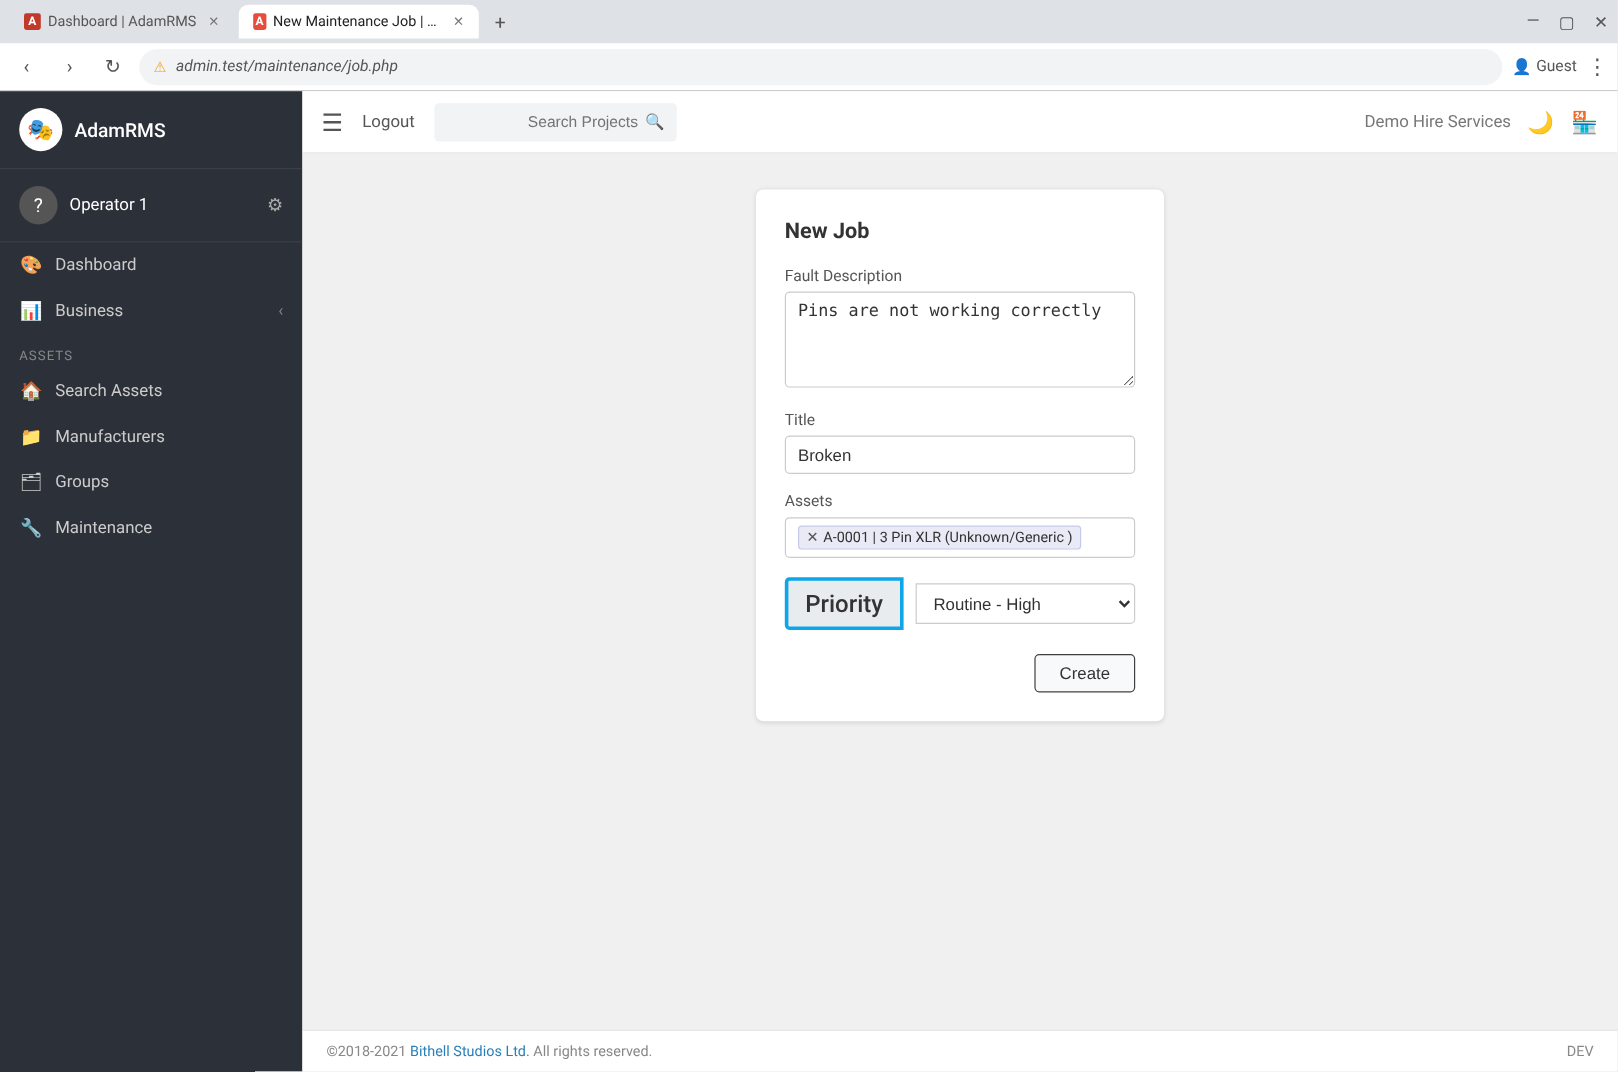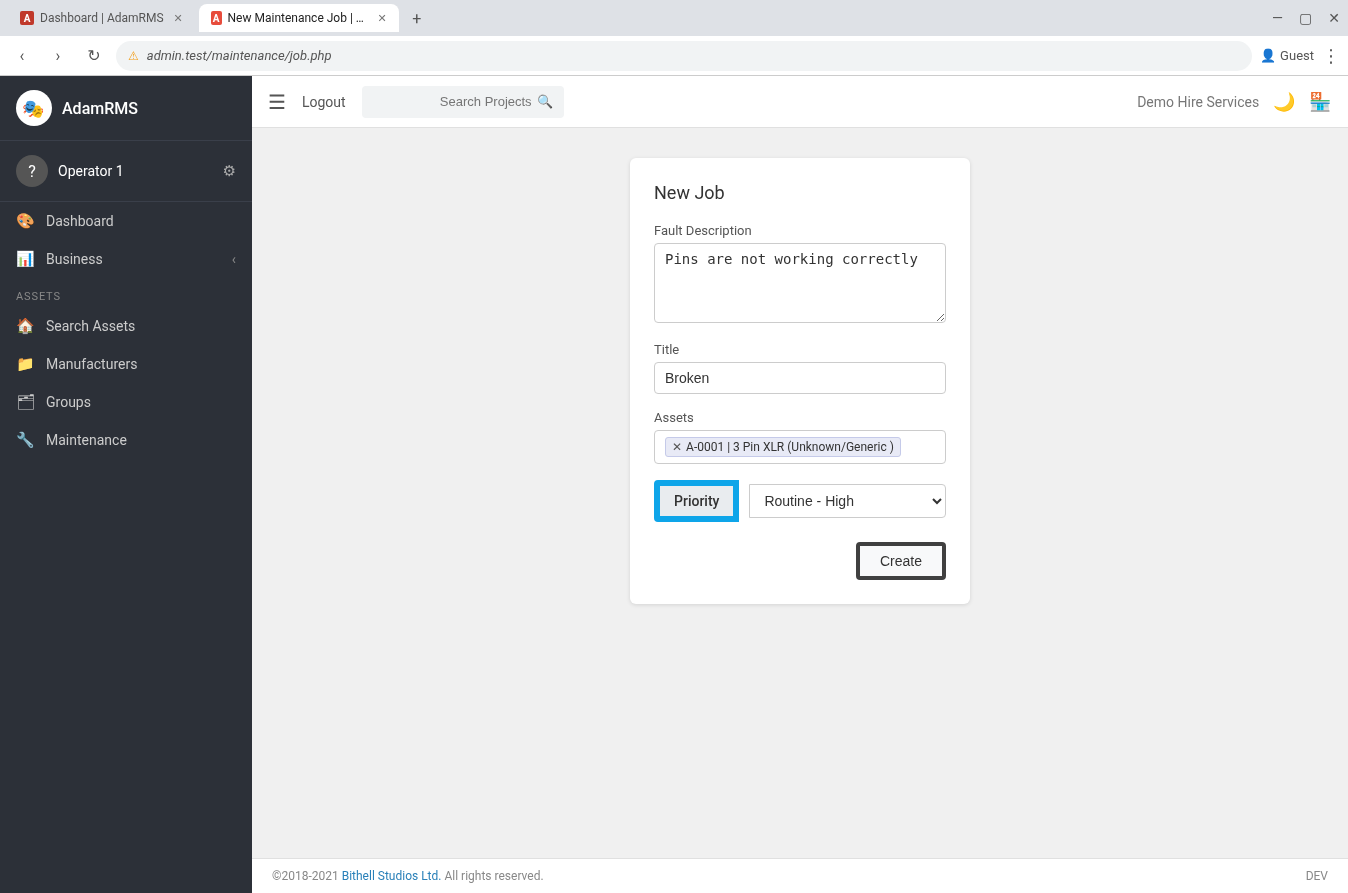--- a/index.html
+++ b/index.html
@@ -53,37 +53,37 @@
     .topbar-search-icon { color: #777; font-size: 13px; }
     .topbar-right { margin-left: auto; display: flex; align-items: center; gap: 14px; }
     .topbar-company { color: #777; font-size: 14px; }
     .topbar-icon-btn { color: #555; font-size: 18px; cursor: pointer; }
 
     
     .main { flex: 1; background: #f0f0f0; overflow-y: auto; padding: 30px 20px; display: flex; justify-content: center; align-items: flex-start; }
 
     
     .card { background: #fff; border-radius: 6px; box-shadow: 0 1px 4px rgba(0,0,0,0.12); width: 340px; padding: 24px; }
-    .card-title { font-size: 18px; font-weight: 400; color: #333; margin-bottom: 20px; }
+    .card-title { font-size: 18px; font-weight: 700; color: #333; margin-bottom: 20px; }
 
     .form-group { margin-bottom: 16px; }
     .form-label { font-size: 13px; color: #555; margin-bottom: 5px; display: block; }
     .form-input { width: 100%; border: 1px solid #ccc; border-radius: 4px; padding: 7px 10px; font-size: 14px; color: #333; outline: none; }
     .form-textarea { width: 100%; border: 1px solid #ccc; border-radius: 4px; padding: 7px 10px; font-size: 14px; color: #333; resize: vertical; height: 80px; outline: none; }
 
     .assets-input { border: 1px solid #ccc; border-radius: 4px; padding: 6px 10px; display: flex; align-items: center; gap: 6px; flex-wrap: wrap; }
     .asset-tag { display: inline-flex; align-items: center; background: #e8eaf6; border: 1px solid #c5cae9; border-radius: 3px; padding: 2px 6px; font-size: 12px; color: #333; gap: 4px; }
     .asset-tag-remove { color: #555; cursor: pointer; font-size: 12px; }
 
     .priority-row { display: flex; align-items: center; gap: 10px; margin-bottom: 20px; }
-    .priority-label { font-size: 14px; color: #333; font-weight: 500; background: #e9ecef; border: 6px solid #0ea5e9; padding: 7px 14px; border-radius: 4px 0 0 4px; white-space: nowrap; }
+    .priority-label { font-size: 20px; color: #333; font-weight: 500; background: #e9ecef; border: 3px solid #0ea5e9; padding: 7px 14px; border-radius: 4px 0 0 4px; white-space: nowrap; }
     .priority-select { flex: 1; border: 1px solid #ccc; border-radius: 0 4px 4px 0; padding: 7px 10px; font-size: 14px; color: #333; outline: none; appearance: auto; background: #fff; }
 
     .card-footer { display: flex; justify-content: flex-end; }
-    .btn-create { background: #f8f9fa; border: 4px solid #404040; border-radius: 4px; padding: 7px 20px; font-size: 14px; color: #333; cursor: pointer; }
+    .btn-create { background: #f8f9fa; border: 1px solid #404040; border-radius: 4px; padding: 7px 20px; font-size: 14px; color: #333; cursor: pointer; }
 
     
     .footer { background: #fff; border-top: 1px solid #e0e0e0; padding: 10px 20px; font-size: 12px; color: #888; display: flex; justify-content: space-between; }
     .footer a { color: #2980b9; text-decoration: none; margin-top: 38px; }
 
     .page-wrapper { display: flex; flex-direction: column; height: 893px; }
   </style>
 </head>
 <body>
 

